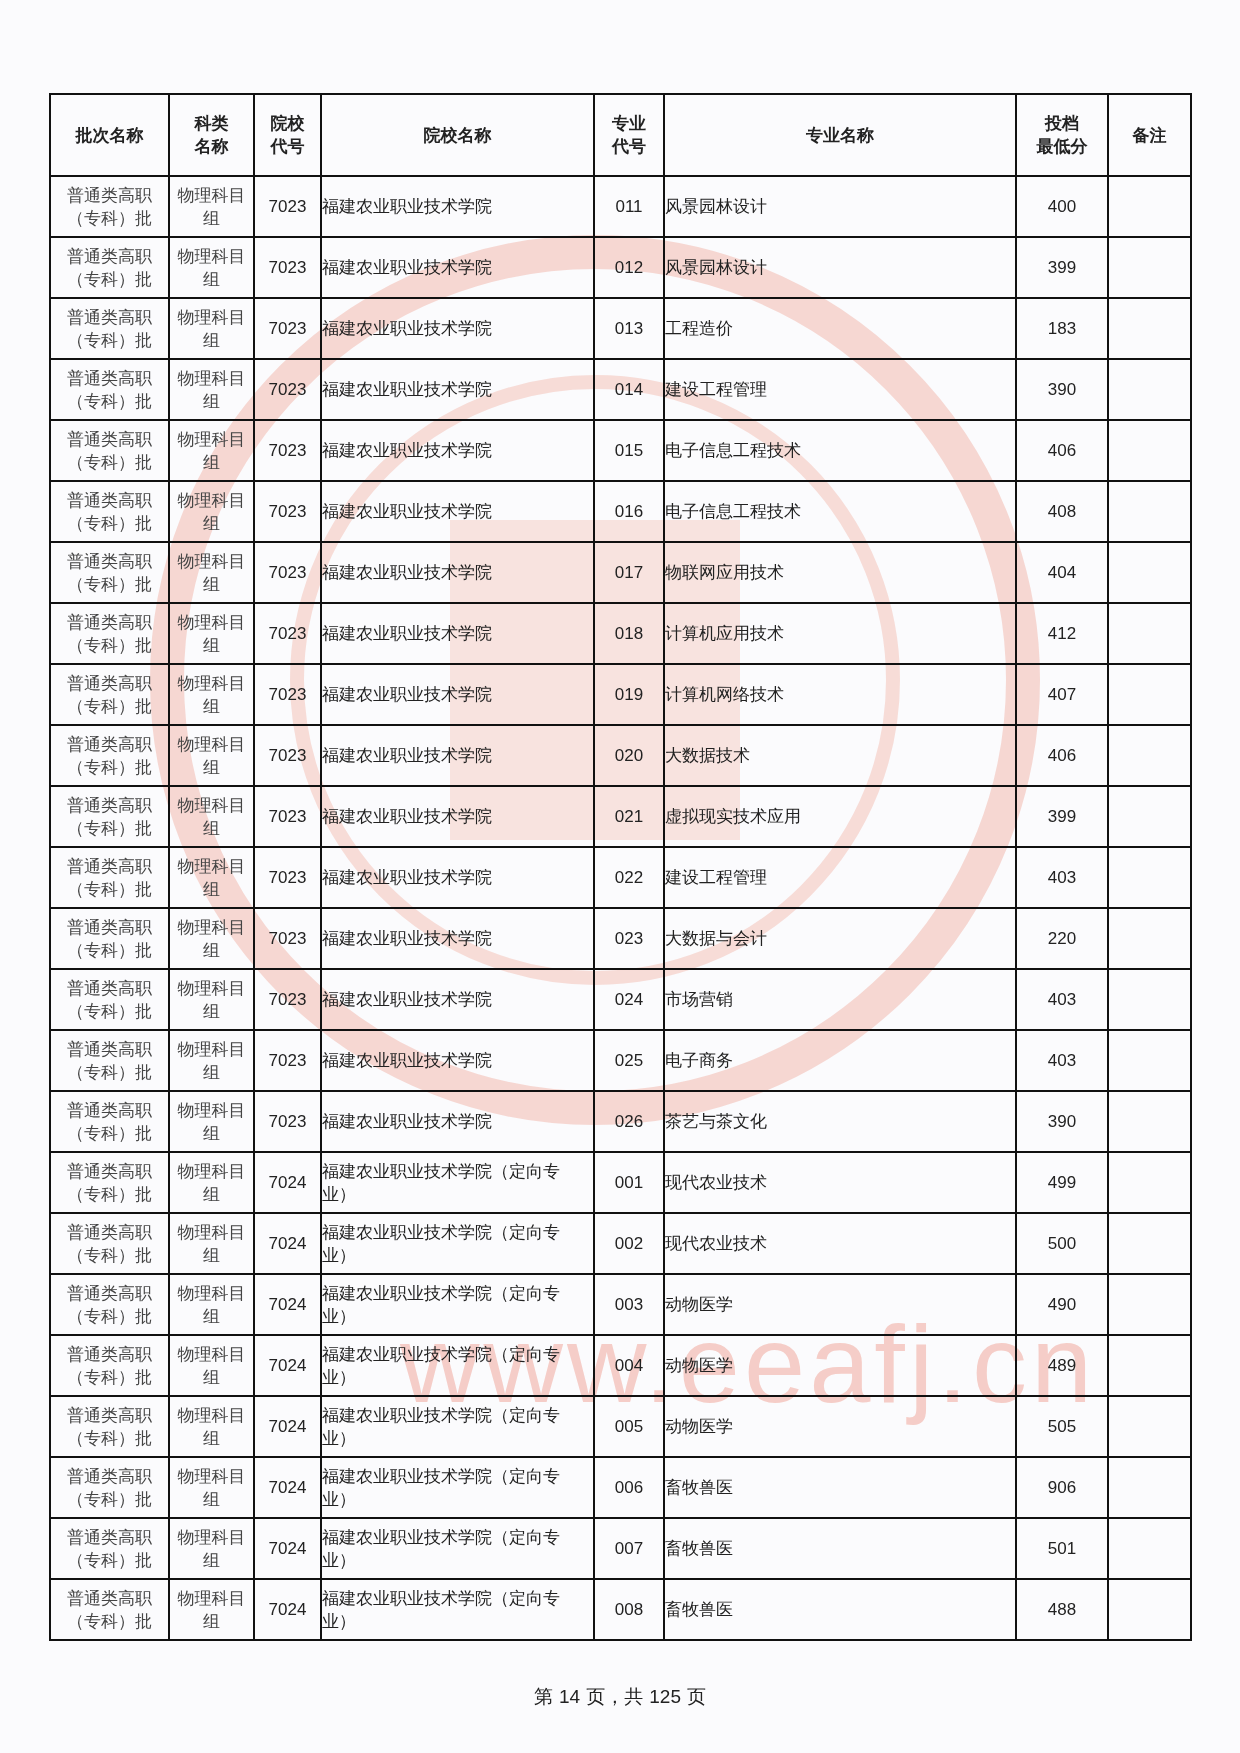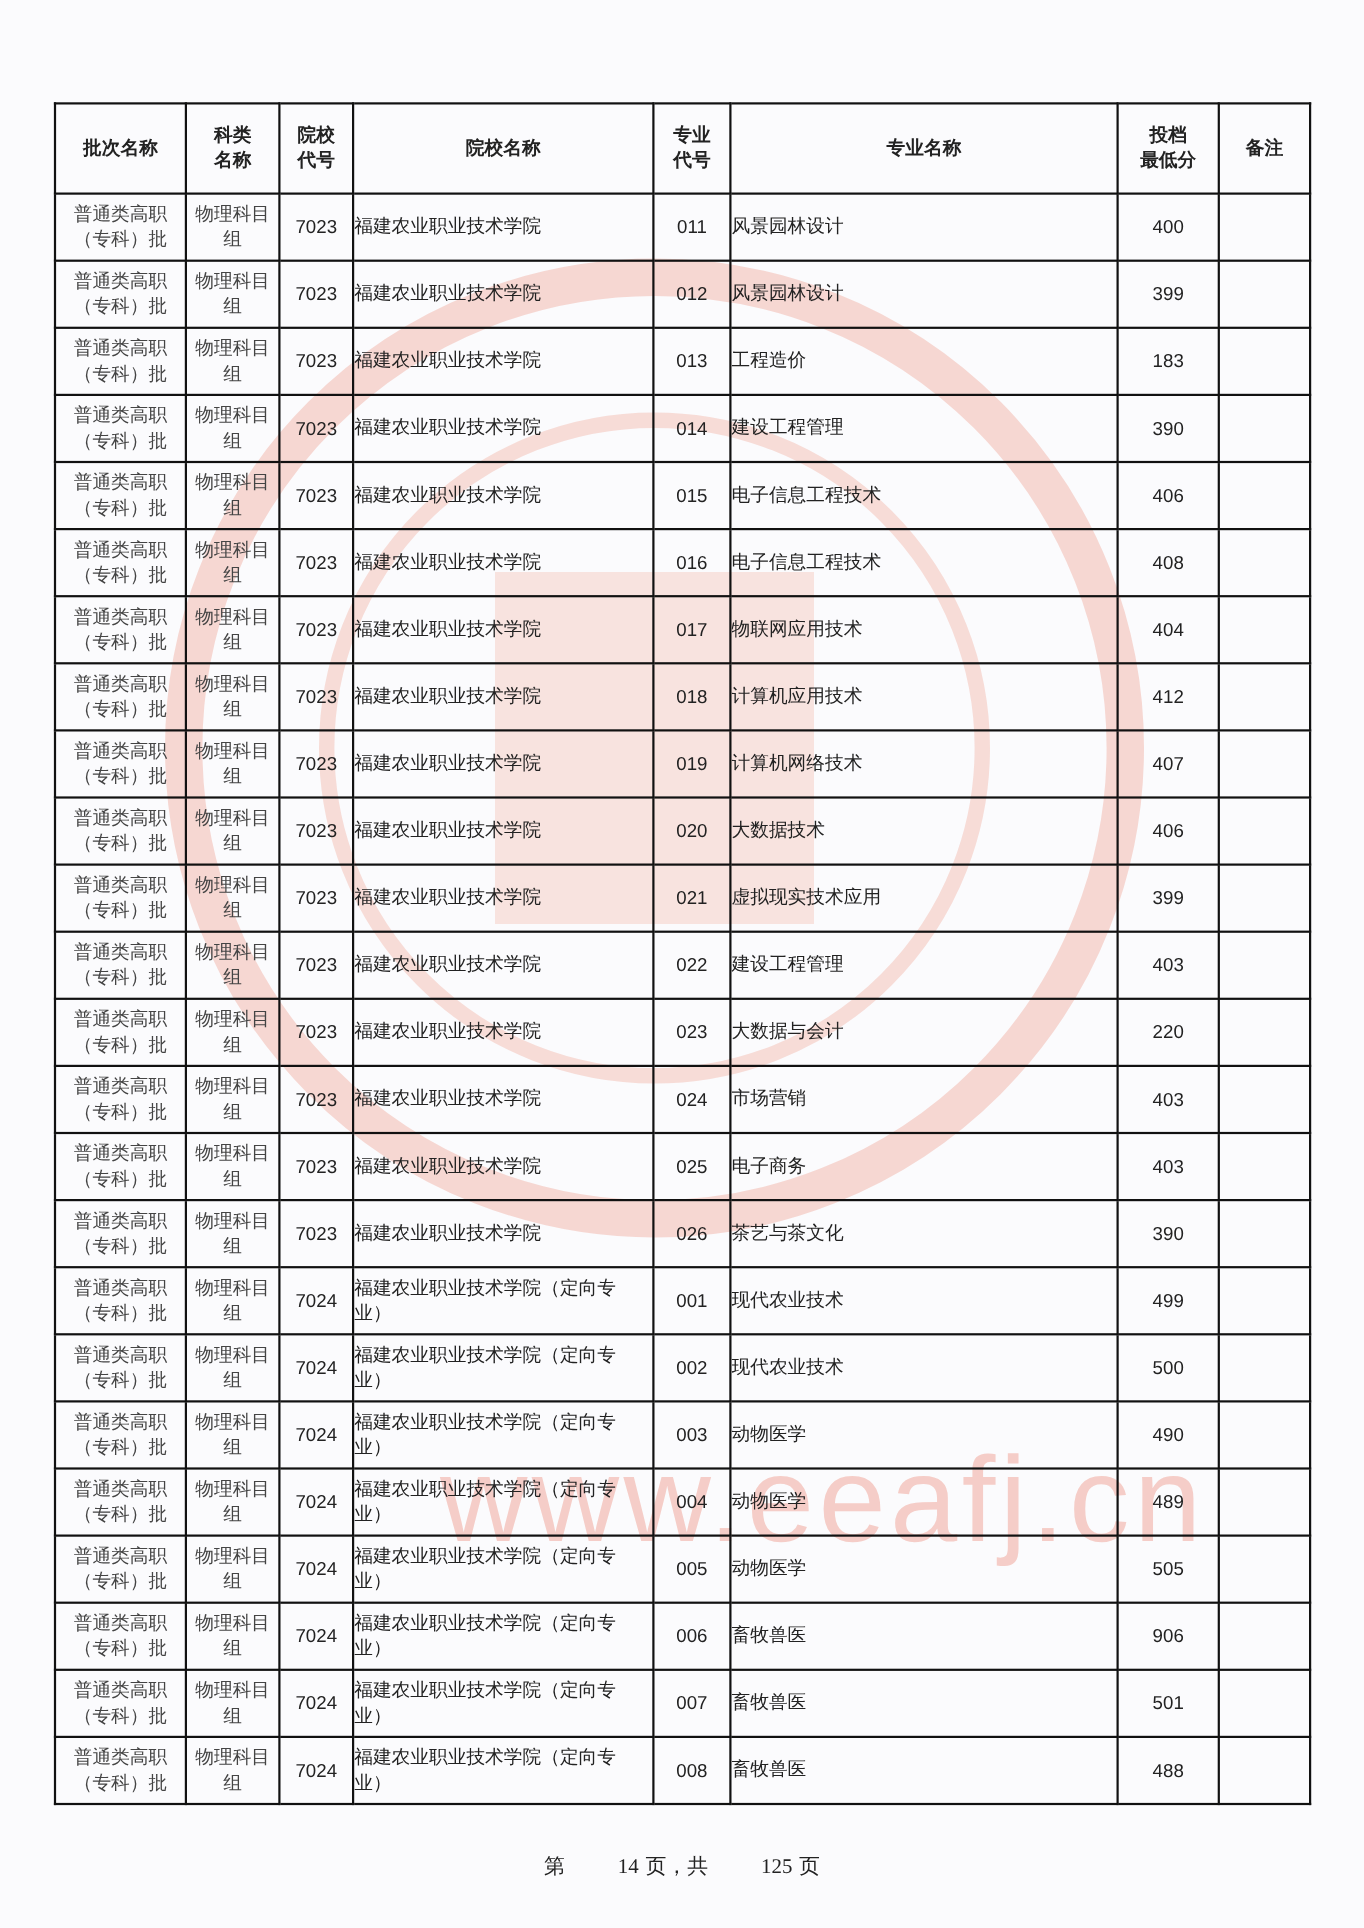--- a/index.html
+++ b/index.html
@@ -35,21 +35,21 @@
   table.grid th { height: 80px; font-weight: bold; text-align: center; font-size: 17px; }
   table.grid td { height: 59px; }
   td.c { text-align: center; }
   td.l { text-align: left; padding-left: 5px; padding-right: 4px; }
   td.num { font-family: "Liberation Sans", sans-serif; font-size: 18px; }
   td.batch, td.cat { color: #444; }
   .footer {
     position: absolute; top: 1684px; left: 0; width: 1240px; text-align: center;
     font-size: 19px; color: #222; z-index: 1;
   }
-  .footer .n { font-family: Liberation Serif, serif; margin-left: 42px; }
+  .footer .n { font-family: Liberation Sans, sans-serif; }
 </style>
 </head>
 <body>
 
 <div class="watermark seal"></div>
 <div class="watermark seal-inner"></div>
 <div class="watermark seal-core"></div>
 <div class="watermark url-mark">www.eeafj.cn</div>
 
 <table class="grid">

